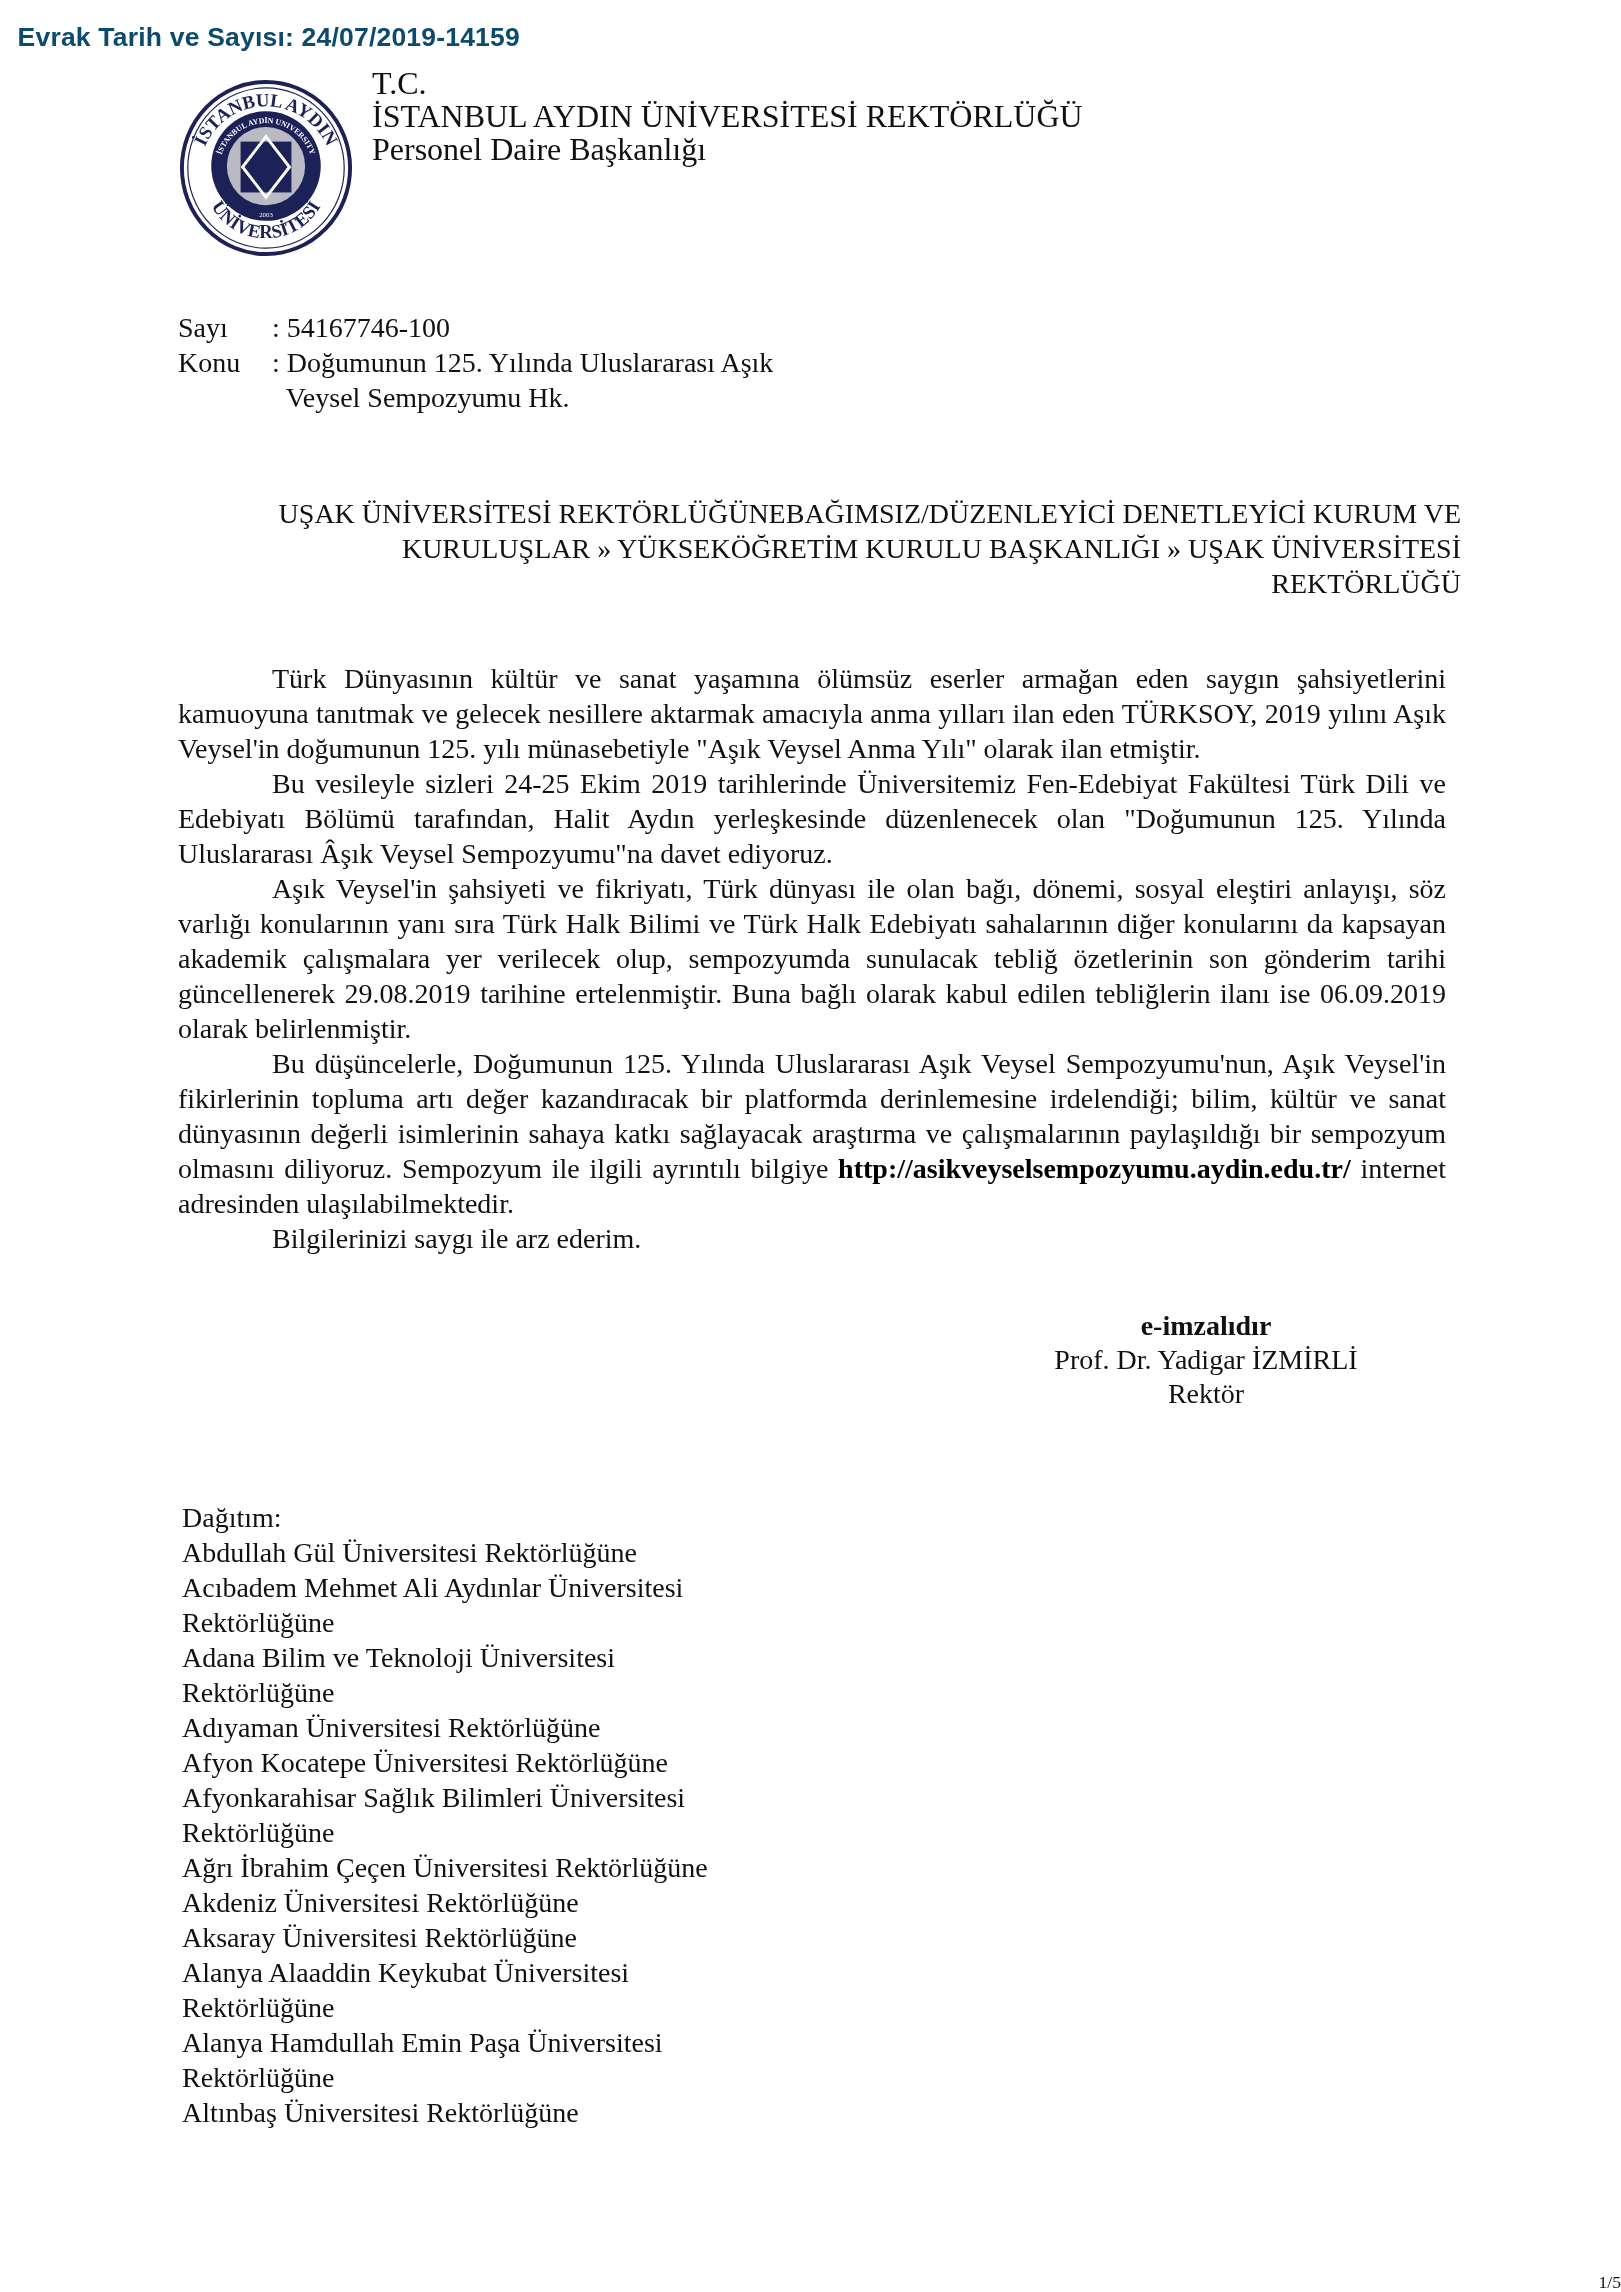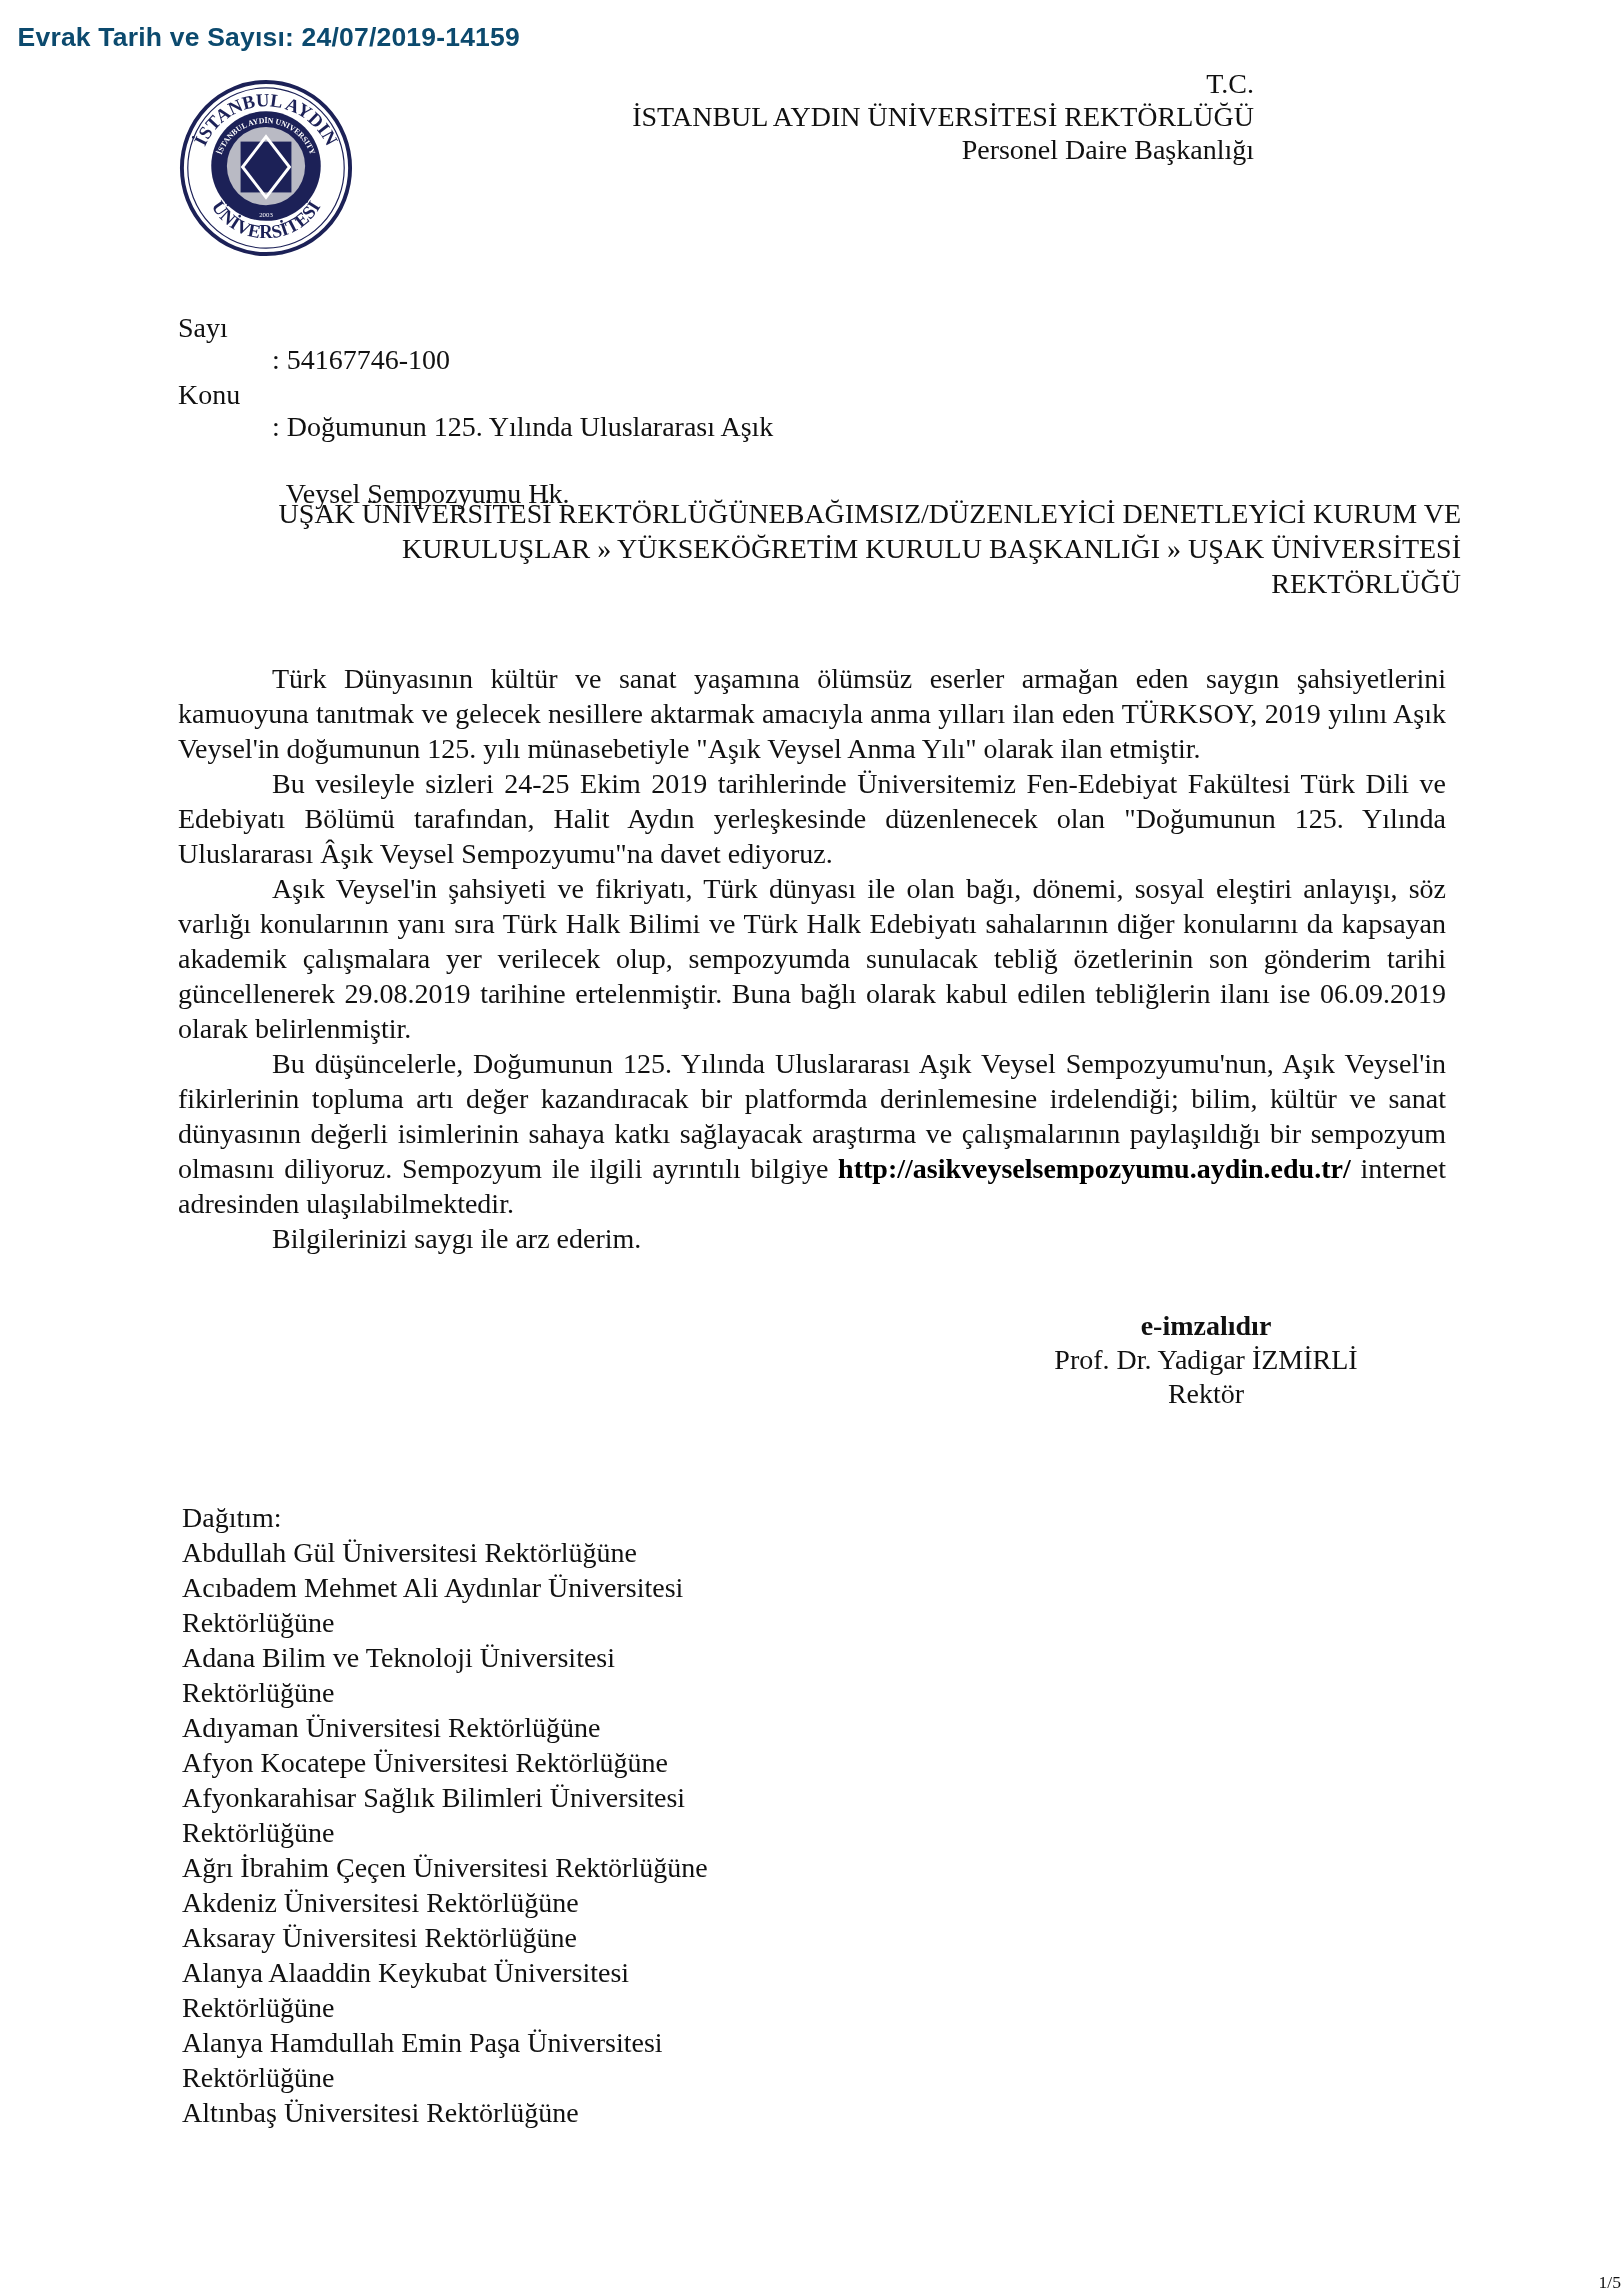--- a/index.html
+++ b/index.html
@@ -7,27 +7,27 @@
       width: 1621px; height: 2293px; position: relative; overflow: hidden;
       font-family: "Liberation Serif", "DejaVu Serif", serif; color: #111;
     }
     .stamp {
       position: absolute; left: 17.6px; top: 21.6px;
       font-family: "Liberation Sans", "DejaVu Sans", sans-serif;
       font-weight: bold; font-size: 26.5px; color: #0c4a6e; letter-spacing: 0.2px;
     }
     .logo { position: absolute; left: 178px; top: 80px; width: 176px; height: 176px; }
     .header {
-      position: absolute; left: 372px; top: 67px; width: 882px; text-align: right;
-      font-size: 28px; line-height: 33px;
+      position: absolute; left: 372px; top: 67px; width: 882px; text-align: left;
+      font-size: 32px; line-height: 33px;
     }
     .meta { position: absolute; left: 178px; top: 310px; font-size: 28px; line-height: 35px; }
     .meta .row { display: flex; }
     .meta .lbl { width: 94px; }
-    .meta .val { width: 549px; margin-top: 32px; }
+    .meta .val { width: 549px; }
     .recipient {
       position: absolute; left: 167px; top: 496px; width: 1294px; text-align: right;
       font-size: 28px; line-height: 35px; text-transform: none;
     }
     .body {
       position: absolute; left: 178px; top: 661px; width: 1268px;
       font-size: 28px; line-height: 35px; text-align: justify;
     }
     .body p { margin: 0; text-indent: 94px; }
     .body a { color: #000000; font-weight: bold; text-decoration: none; }

